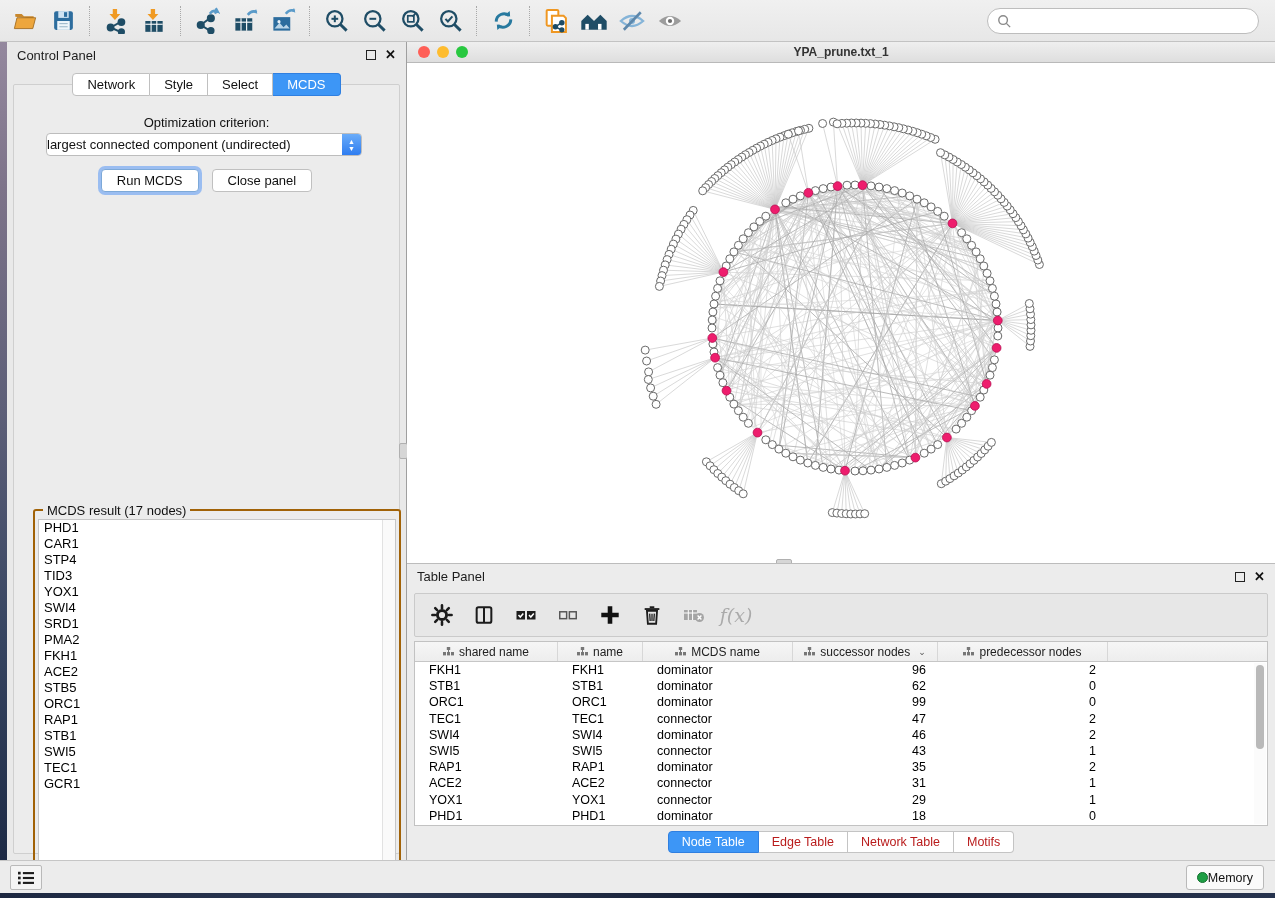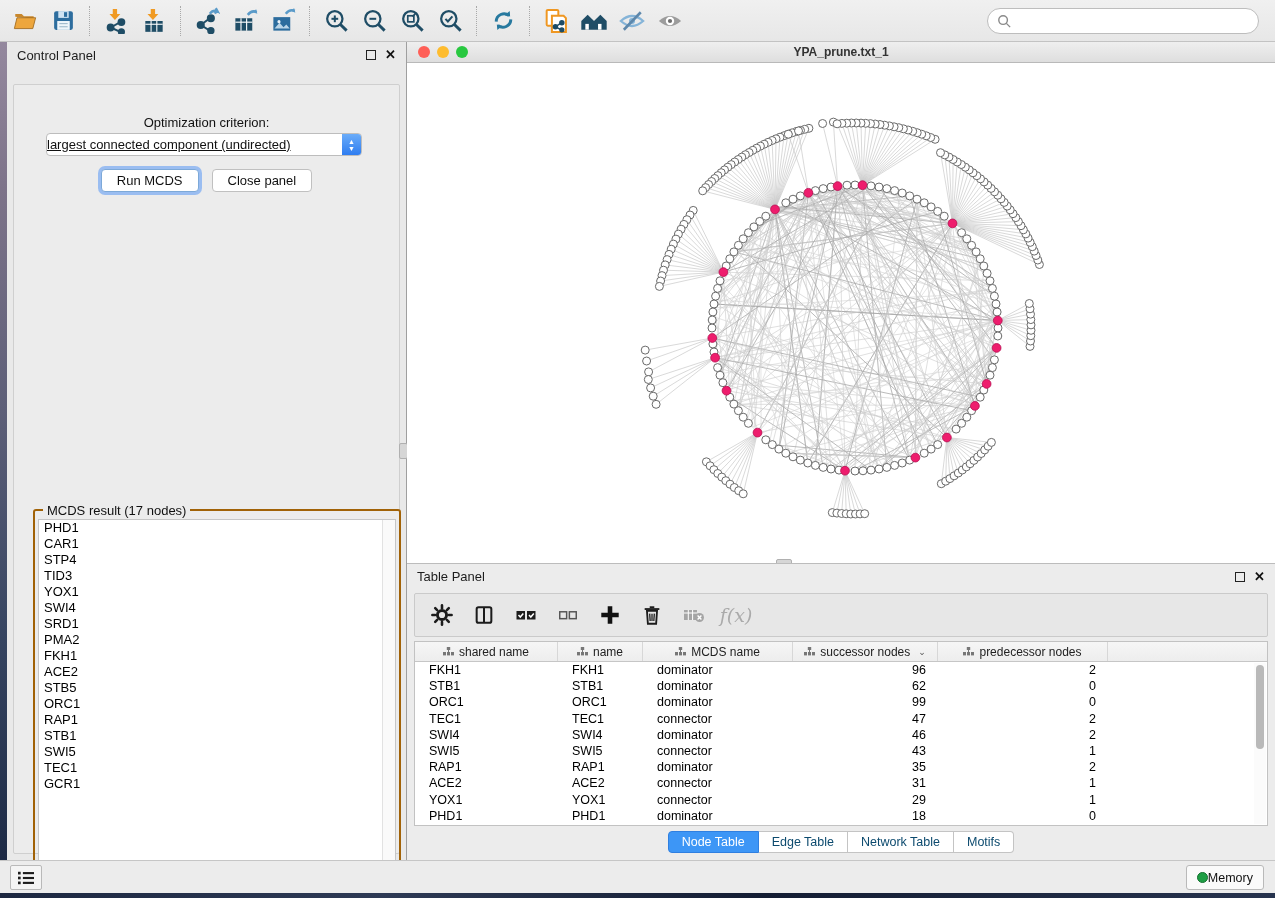--- a/index.html
+++ b/index.html
@@ -32,21 +32,21 @@
   .ctab-row { position:absolute; left:0; top:31px; width:100%; display:flex; justify-content:center; z-index:3; }
   .ctab { font-size:13px; padding:3px 14px; background:#fff; border:1px solid #c0c0c0; border-left:none; color:#111; }
   .ctab:first-child { border-left:1px solid #c0c0c0; border-radius:4px 0 0 4px; }
   .ctab:last-child { border-radius:0 4px 4px 0; }
   .ctab.active { background:#3d96f6; border-color:#2f7fe0; color:#fff; }
   .cpanel-inner { position:absolute; left:6px; top:42px; width:387px; height:770px;
     background:#ececec; border:1px solid #cfcfcf; border-radius:2px; }
   .opt-label { position:absolute; top:30px; width:100%; text-align:center; font-size:13px; color:#111; }
   .combo { position:absolute; left:32px; top:48px; width:316px; height:23px; background:#fff;
     border:1px solid #bdbdbd; border-radius:4px; display:flex; align-items:center; }
-  .combo-text { flex:1; font-size:13px; color:#111; white-space:nowrap;text-decoration:underline; }
+  .combo-text { flex:1; font-size:13px; color:#111; white-space:nowrap; }
   .combo-step { width:19px; height:21px; border-radius:0 3px 3px 0;
     background:linear-gradient(#6aacf9,#2f7df0); color:#fff; font-size:7px; line-height:7px;
     display:flex; flex-direction:column; align-items:center; justify-content:center; }
   .cbtn-row { position:absolute; top:84px; width:100%; display:flex; justify-content:center; gap:13px; }
   .mac-btn { font-size:13px; color:#111; background:#fff; border:1px solid #c0c0c0; border-radius:4px;
     padding:3px 15px; }
   .mac-btn.focus-ring { box-shadow:0 0 0 3px rgba(110,165,245,.65); border-color:#7da9d8; }
   .groupbox { position:absolute; left:19px; top:424px; width:368px; height:370px;
     border:2px solid #a16207; border-radius:3px; }
   .groupbox-title { position:absolute; left:8px; top:-8px; background:#ececec; padding:0 4px; font-size:13px; color:#111; }
@@ -80,21 +80,21 @@
   .thead { display:flex; height:20px; background:linear-gradient(#f6f6f6,#ededed); border-bottom:1px solid #c6c6c6; }
   .th { display:flex; align-items:center; justify-content:center; gap:5px; font-size:12px; color:#222;
     border-right:1px solid #d7d7d7; position:relative; }
   .th .sort { color:#555; font-size:9px; margin-left:3px; }
   .trow { display:flex; height:16.2px; align-items:center; }
   .td { font-size:12.5px; color:#000; padding-left:14px; white-space:nowrap; }
   .td.num { text-align:right; padding-left:0; padding-right:12px; }
   .tscroll { position:absolute; right:1px; top:21px; width:12px; bottom:1px; background:#fbfbfb; }
   .tthumb { position:absolute; left:2px; top:2px; width:8px; height:84px; background:#b9b9b9; border-radius:4px; }
   .ttabs-row { position:absolute; left:0; right:0; top:267px; display:flex; justify-content:center; }
-  .ttab { font-size:12.5px; padding:3px 13px; background:#fff; border:1px solid #c4c4c4; border-left:none; color:#0c4a6e; }
+  .ttab { font-size:12.5px; padding:3px 13px; background:#fff; border:1px solid #c4c4c4; border-left:none; color:#b91c1c; }
   .ttab:first-child { border-left:1px solid #c4c4c4; border-radius:4px 0 0 4px; }
   .ttab:last-child { border-radius:0 4px 4px 0; }
   .ttab.active { background:#3d96f6; border-color:#2f7fe0; color:#fff; }
 
   
   .statusbar { position:absolute; left:0; top:860px; width:1275px; height:33px; background:#ececec; border-top:1px solid #c6c6c6; }
   .tasks-btn { position:absolute; left:10px; top:4px; width:32px; height:25px; background:#f4f4f4;
     border:1px solid #b9b9b9; border-radius:2px; display:flex; align-items:center; justify-content:center; }
   .memory-btn { position:absolute; right:11px; top:4px; height:25px; background:#fafafa; border:1px solid #b9b9b9;
     border-radius:3px; display:flex; align-items:center; padding:0 10px; font-size:12.5px; color:#111; }
@@ -273,20 +273,26 @@
   <div class="wall-bottom"></div>
 
   <div class="cpanel">
     <div class="panel-title-row">
       <span class="panel-title">Control Panel</span>
       <span class="panel-winbtns">
         <span class="float-btn"></span>
         <span class="close-x">✕</span>
       </span>
     </div>
+    <div class="ctab-row" id="ctabs">
+        <span class="ctab">Network</span>
+        <span class="ctab">Style</span>
+        <span class="ctab">Select</span>
+        <span class="ctab active">MCDS</span>
+      </div>
     <div class="cpanel-inner">
       <div class="opt-label">Optimization criterion:</div>
       <div class="combo">
         <span class="combo-text">largest connected component (undirected)</span>
         <span class="combo-step">
             <span>▲</span>
             <span>▼</span>
           </span>
       </div>
       <div class="cbtn-row">

